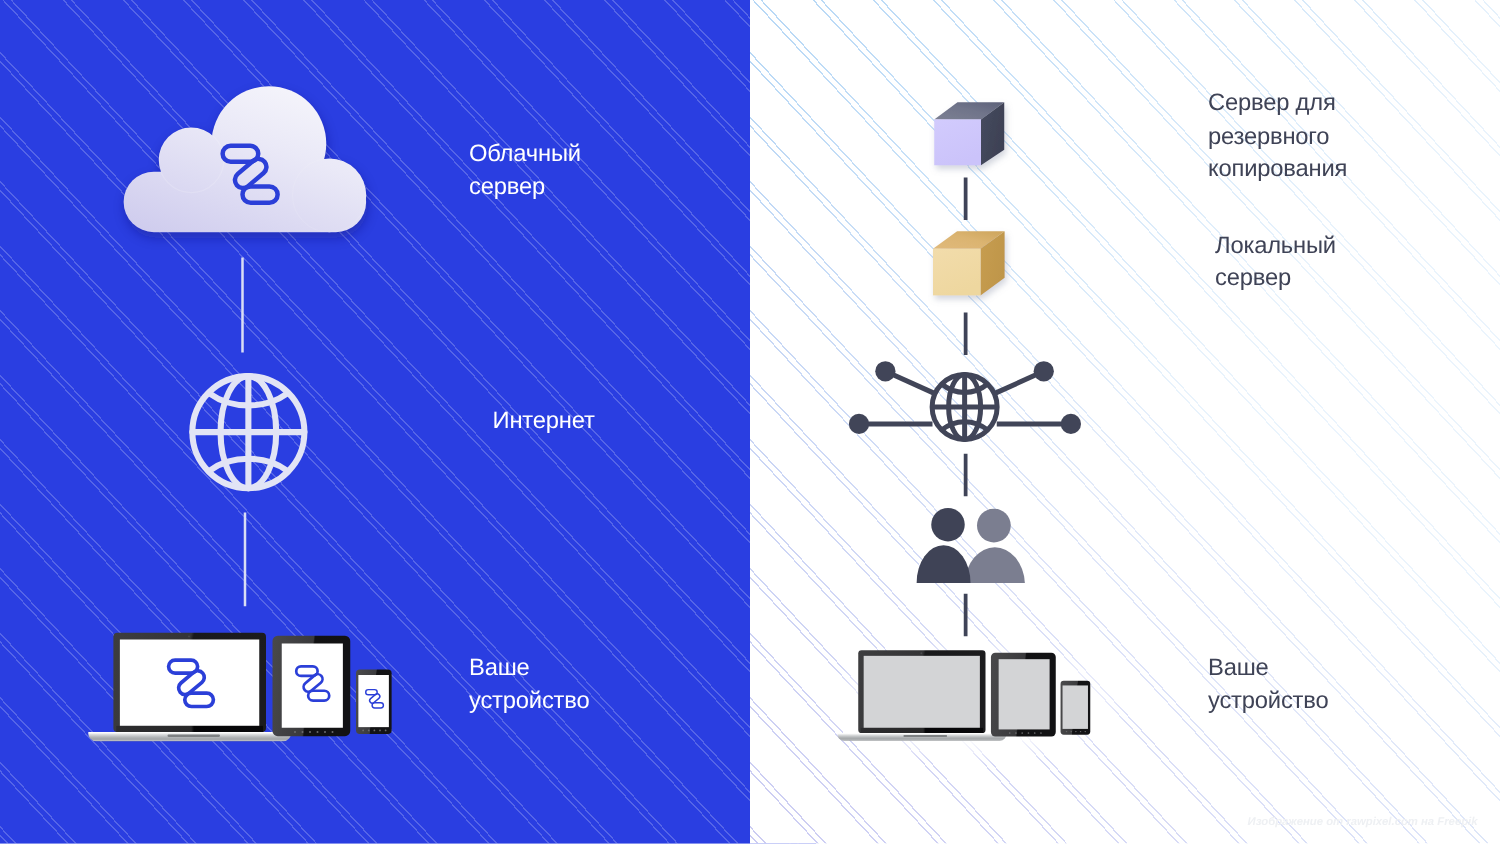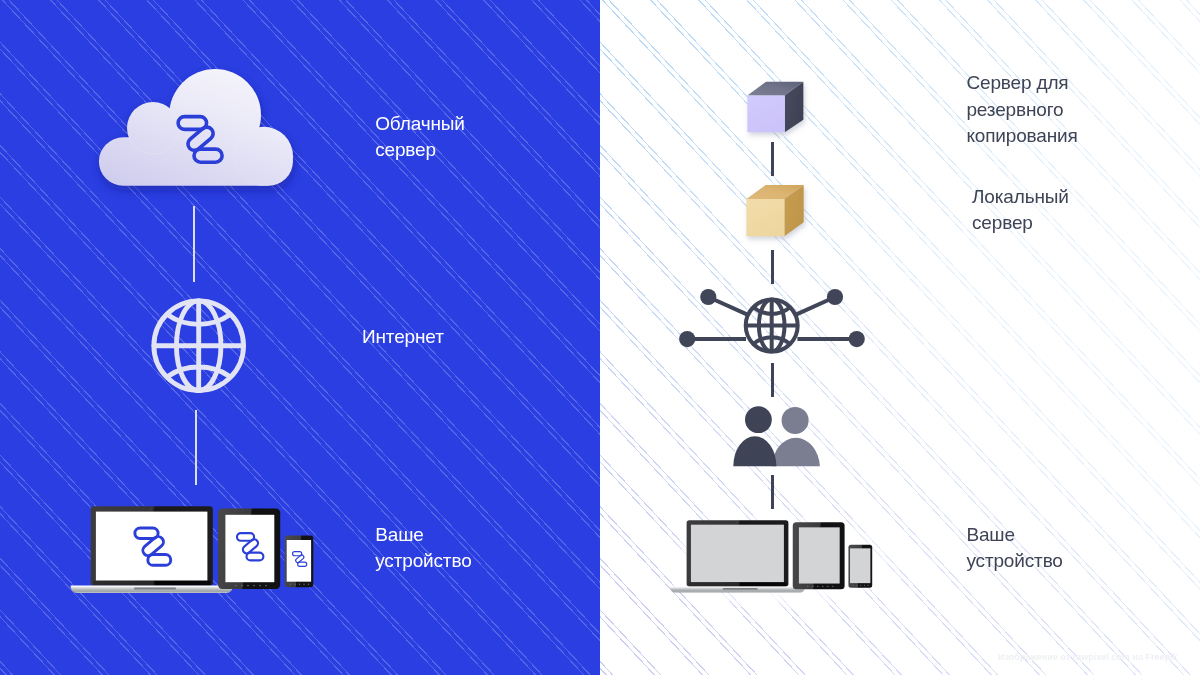--- a/index.html
+++ b/index.html
@@ -16,21 +16,21 @@
   .rlbl{position:absolute;color:#3f4356;font-size:19px;line-height:26.3px;font-weight:400;
        letter-spacing:-0.15px;white-space:pre-line;}
 
   .conn{position:absolute;background:#d9ddf5;}
   .rconn{position:absolute;background:#3f4357;}
 
   svg{display:block;overflow:visible;}
   .abs{position:absolute;}
 
   .wm{position:absolute;left:398px;top:651.5px;color:#eef0f3;font-size:9.05px;font-weight:700;
-      letter-spacing:0px;white-space:nowrap;}
+      letter-spacing:0px;white-space:nowrap;font-style:italic;}
 </style>
 </head>
 <body>
 
 <div id="stage">
 
   <div class="panel" id="left">
     <div class="stripes" style="background:repeating-linear-gradient(47deg, rgba(255,255,255,0) 0px, rgba(255,255,255,0) 4.0px, rgba(255,255,255,.20) 4.0px, rgba(255,255,255,.20) 5.1px, rgba(255,255,255,0) 5.1px, rgba(255,255,255,0) 8.7px, rgba(255,255,255,.20) 8.7px, rgba(255,255,255,.20) 9.8px, rgba(255,255,255,0) 9.8px, rgba(255,255,255,0) 35.2px);"></div>
 
     <div class="conn" style="left:192.7px;top:206.3px;width:2.7px;height:75.4px;"></div>
@@ -167,21 +167,21 @@
       </g>
       <g fill="none" stroke="#2b3fd8" stroke-width="1.16" stroke-linejoin="round">
         <rect x="226.58" y="51.68" width="9.16" height="4.11" rx="2.06"></rect>
         <rect x="229.13" y="56.74" width="9.33" height="4.11" rx="2.06" transform="rotate(-40.3 233.79 58.79)"></rect>
         <rect x="231.69" y="62.12" width="9.03" height="4.21" rx="2.10"></rect>
       </g>
     </svg>
 
     <div class="lbl" style="left:375.2px;top:110.6px;">Облачный
 сервер</div>
-    <div class="lbl" style="left:362px;top:324.1px;">Интернет</div>
+    <div class="lbl" style="left:394px;top:324.1px;">Интернет</div>
     <div class="lbl" style="left:375.2px;top:521.5px;">Ваше
 устройство</div>
   </div>
 
   <div class="panel" id="right">
     <div class="stripes" style="background:repeating-linear-gradient(47deg, rgba(150,191,242,0) 0px, rgba(150,191,242,0) 4.0px, rgba(178,213,245,.95) 4.0px, rgba(178,213,245,.95) 5.1px, rgba(150,191,242,0) 5.1px, rgba(150,191,242,0) 8.7px, rgba(178,213,245,.95) 8.7px, rgba(178,213,245,.95) 9.8px, rgba(150,191,242,0) 9.8px, rgba(150,191,242,0) 35.2px);-webkit-mask-image:linear-gradient(133deg, rgba(0,0,0,1) 0%, rgba(0,0,0,0.70) 25%, rgba(0,0,0,0.30) 52%, rgba(0,0,0,0.26) 76%, rgba(0,0,0,0.34) 100%);mask-image:linear-gradient(133deg, rgba(0,0,0,1) 0%, rgba(0,0,0,0.70) 25%, rgba(0,0,0,0.30) 52%, rgba(0,0,0,0.26) 76%, rgba(0,0,0,0.34) 100%);"></div>
     <div class="stripes" style="background:repeating-linear-gradient(47deg, rgba(178,175,238,0) 0px, rgba(178,175,238,0) 4.0px, rgba(196,194,240,.85) 4.0px, rgba(196,194,240,.85) 5.1px, rgba(178,175,238,0) 5.1px, rgba(178,175,238,0) 8.7px, rgba(196,194,240,.85) 8.7px, rgba(196,194,240,.85) 9.8px, rgba(178,175,238,0) 9.8px, rgba(178,175,238,0) 35.2px);-webkit-mask-image:linear-gradient(38deg, rgba(0,0,0,0.95) 0%, rgba(0,0,0,0.50) 28%, rgba(0,0,0,0) 55%);mask-image:linear-gradient(38deg, rgba(0,0,0,0.95) 0%, rgba(0,0,0,0.50) 28%, rgba(0,0,0,0) 55%);"></div>
 
     <div class="rconn" style="left:171.4px;top:142px;width:2.3px;height:34.3px;"></div>
     <div class="rconn" style="left:171.4px;top:250.1px;width:2.3px;height:34.1px;"></div>

